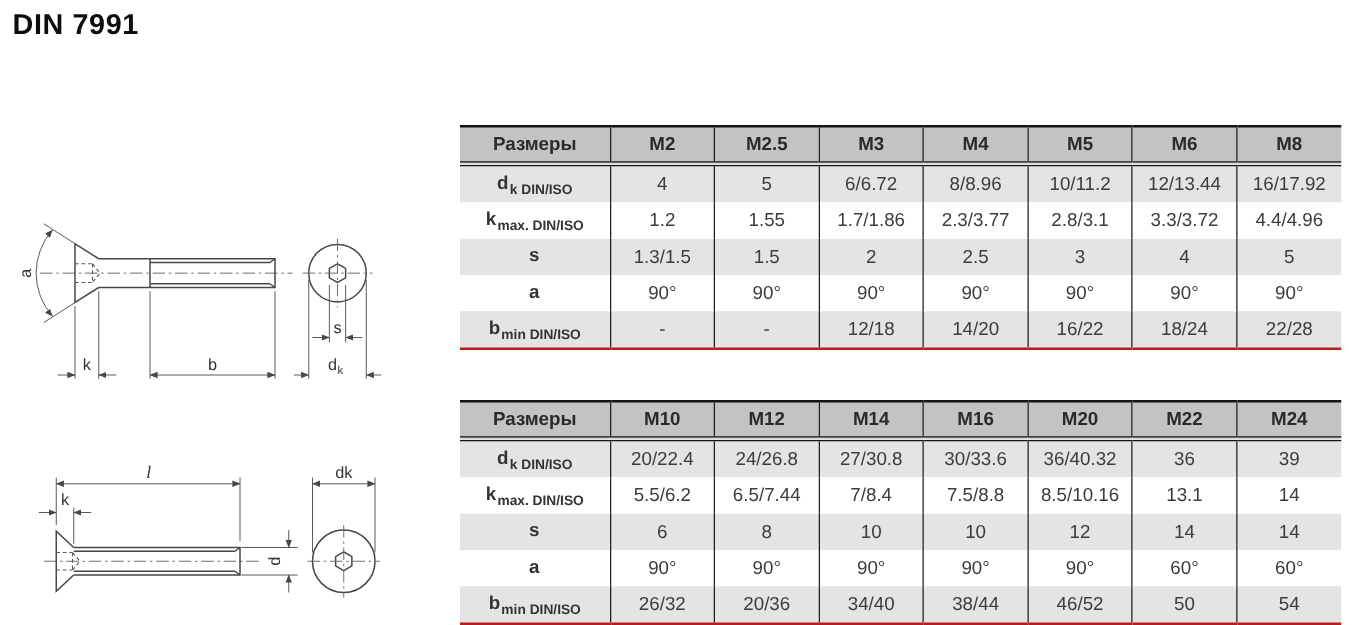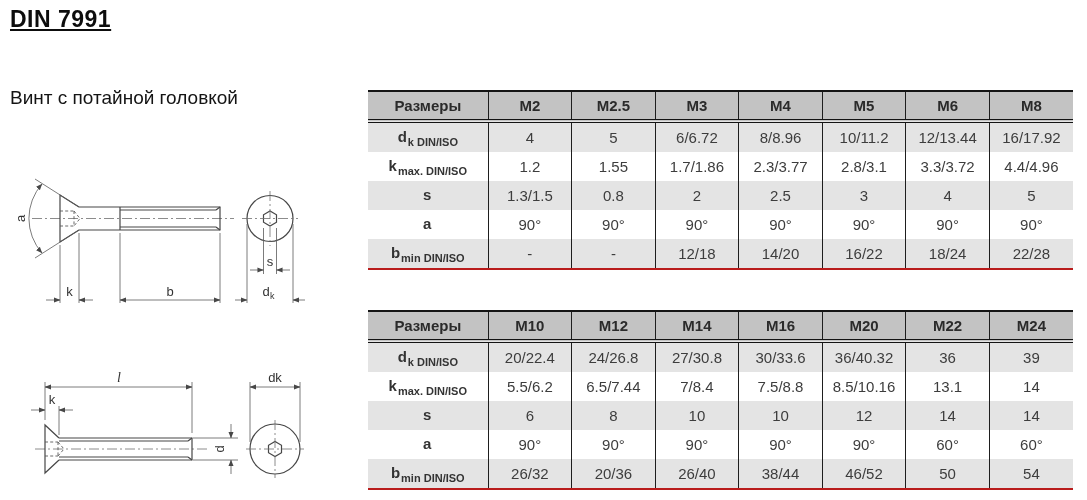--- a/index.html
+++ b/index.html
@@ -1,22 +1,22 @@
 <!DOCTYPE html>
 <html><head>
 <meta charset="utf-8">
 <style>
   html,body{margin:0;padding:0;background:#ffffff;}
   .page{position:relative;width:1087px;height:500px;background:#ffffff;overflow:hidden;
         font-family:"Liberation Sans",sans-serif;}
-  .t1{position:absolute;left:10px;top:6px;font-size:23px;font-weight:bold;color:#0d0d0d;letter-spacing:.5px;text-decoration:underline;}
+  .t1{position:absolute;left:10px;top:6px;font-size:23px;font-weight:bold;color:#0d0d0d;letter-spacing:.5px;}
   .t2{position:absolute;left:10px;top:35px;font-size:23px;font-weight:bold;color:#0d0d0d;letter-spacing:.5px;}
   .sub{position:absolute;left:10px;top:87px;font-size:19px;color:#141414;}
 
-  table.dim{position:absolute;left:368px;border-collapse:collapse;table-layout:fixed;width:705px;}
+  table.dim{position:absolute;left:368px;border-collapse:collapse;table-layout:fixed;width:705px;margin-top:10px;}
   table.dim th{height:27px;background:#c3c3c3;font-weight:bold;font-size:15px;color:#2b2b2b;
         border-top:2px solid #141414;border-bottom:4px double #141414;padding:0;text-align:center;vertical-align:middle;}
   table.dim td{height:29px;font-size:15px;color:#3d3d3d;padding:0;text-align:center;vertical-align:middle;background:#ffffff;}
   table.dim th + th, table.dim td + td{border-left:1.5px solid #1e1e1e;}
   table.dim tbody tr:nth-child(odd) td{background:#e4e4e4;}
   table.dim tbody tr:last-child td{border-bottom:2px solid #b91c1c;}
   .lm{font-weight:bold;font-size:15px;color:#333;}
   .ls{font-weight:bold;font-size:11px;color:#333;vertical-align:-4px;margin-left:1px;}
 
   svg.draw{position:absolute;}
@@ -27,21 +27,20 @@
   .dimtxt{font-family:"Liberation Sans",sans-serif;font-size:13px;fill:#333;}
   .dimtxt-i{font-family:"Liberation Serif",serif;font-style:italic;font-size:14px;fill:#333;}
   .dimsub{font-family:"Liberation Sans",sans-serif;font-size:9px;fill:#333;}
 </style>
 </head>
 <body>
 
 <div class="page">
 
   <div class="t1">DIN 7991</div>
-  <div class="sub">Винт с потайной головкой</div>
 
   <svg class="draw" style="left:2px;top:150px" width="330" height="160" viewBox="0 0 330 160">
     <defs>
       <marker id="arrA" viewBox="0 0 10 10" refX="9.5" refY="5" markerWidth="8" markerHeight="8" orient="auto-start-reverse">
         <path d="M0,1 L10,5 L0,9 Z" fill="#474747"></path>
       </marker>
     </defs>
     <g>
       <path class="cl" d="M30,68.5 H232"></path>
       <path class="ol" d="M77,57 L58,45 V92 L77,80"></path>
@@ -168,21 +167,21 @@
         <td>1.55</td>
         <td>1.7/1.86</td>
         <td>2.3/3.77</td>
         <td>2.8/3.1</td>
         <td>3.3/3.72</td>
         <td>4.4/4.96</td>
       </tr>
       <tr>
         <td><span class="lm">s</span><span class="ls"></span></td>
         <td>1.3/1.5</td>
-        <td>0.8</td>
+        <td>1.5</td>
         <td>2</td>
         <td>2.5</td>
         <td>3</td>
         <td>4</td>
         <td>5</td>
       </tr>
       <tr>
         <td><span class="lm">a</span><span class="ls"></span></td>
         <td>90°</td>
         <td>90°</td>
@@ -266,21 +265,21 @@
         <td>90°</td>
         <td>90°</td>
         <td>90°</td>
         <td>60°</td>
         <td>60°</td>
       </tr>
       <tr>
         <td><span class="lm">b</span><span class="ls">min DIN/ISO</span></td>
         <td>26/32</td>
         <td>20/36</td>
-        <td>26/40</td>
+        <td>34/40</td>
         <td>38/44</td>
         <td>46/52</td>
         <td>50</td>
         <td>54</td>
       </tr>
     </tbody>
   </table>
 
 </div>
 

